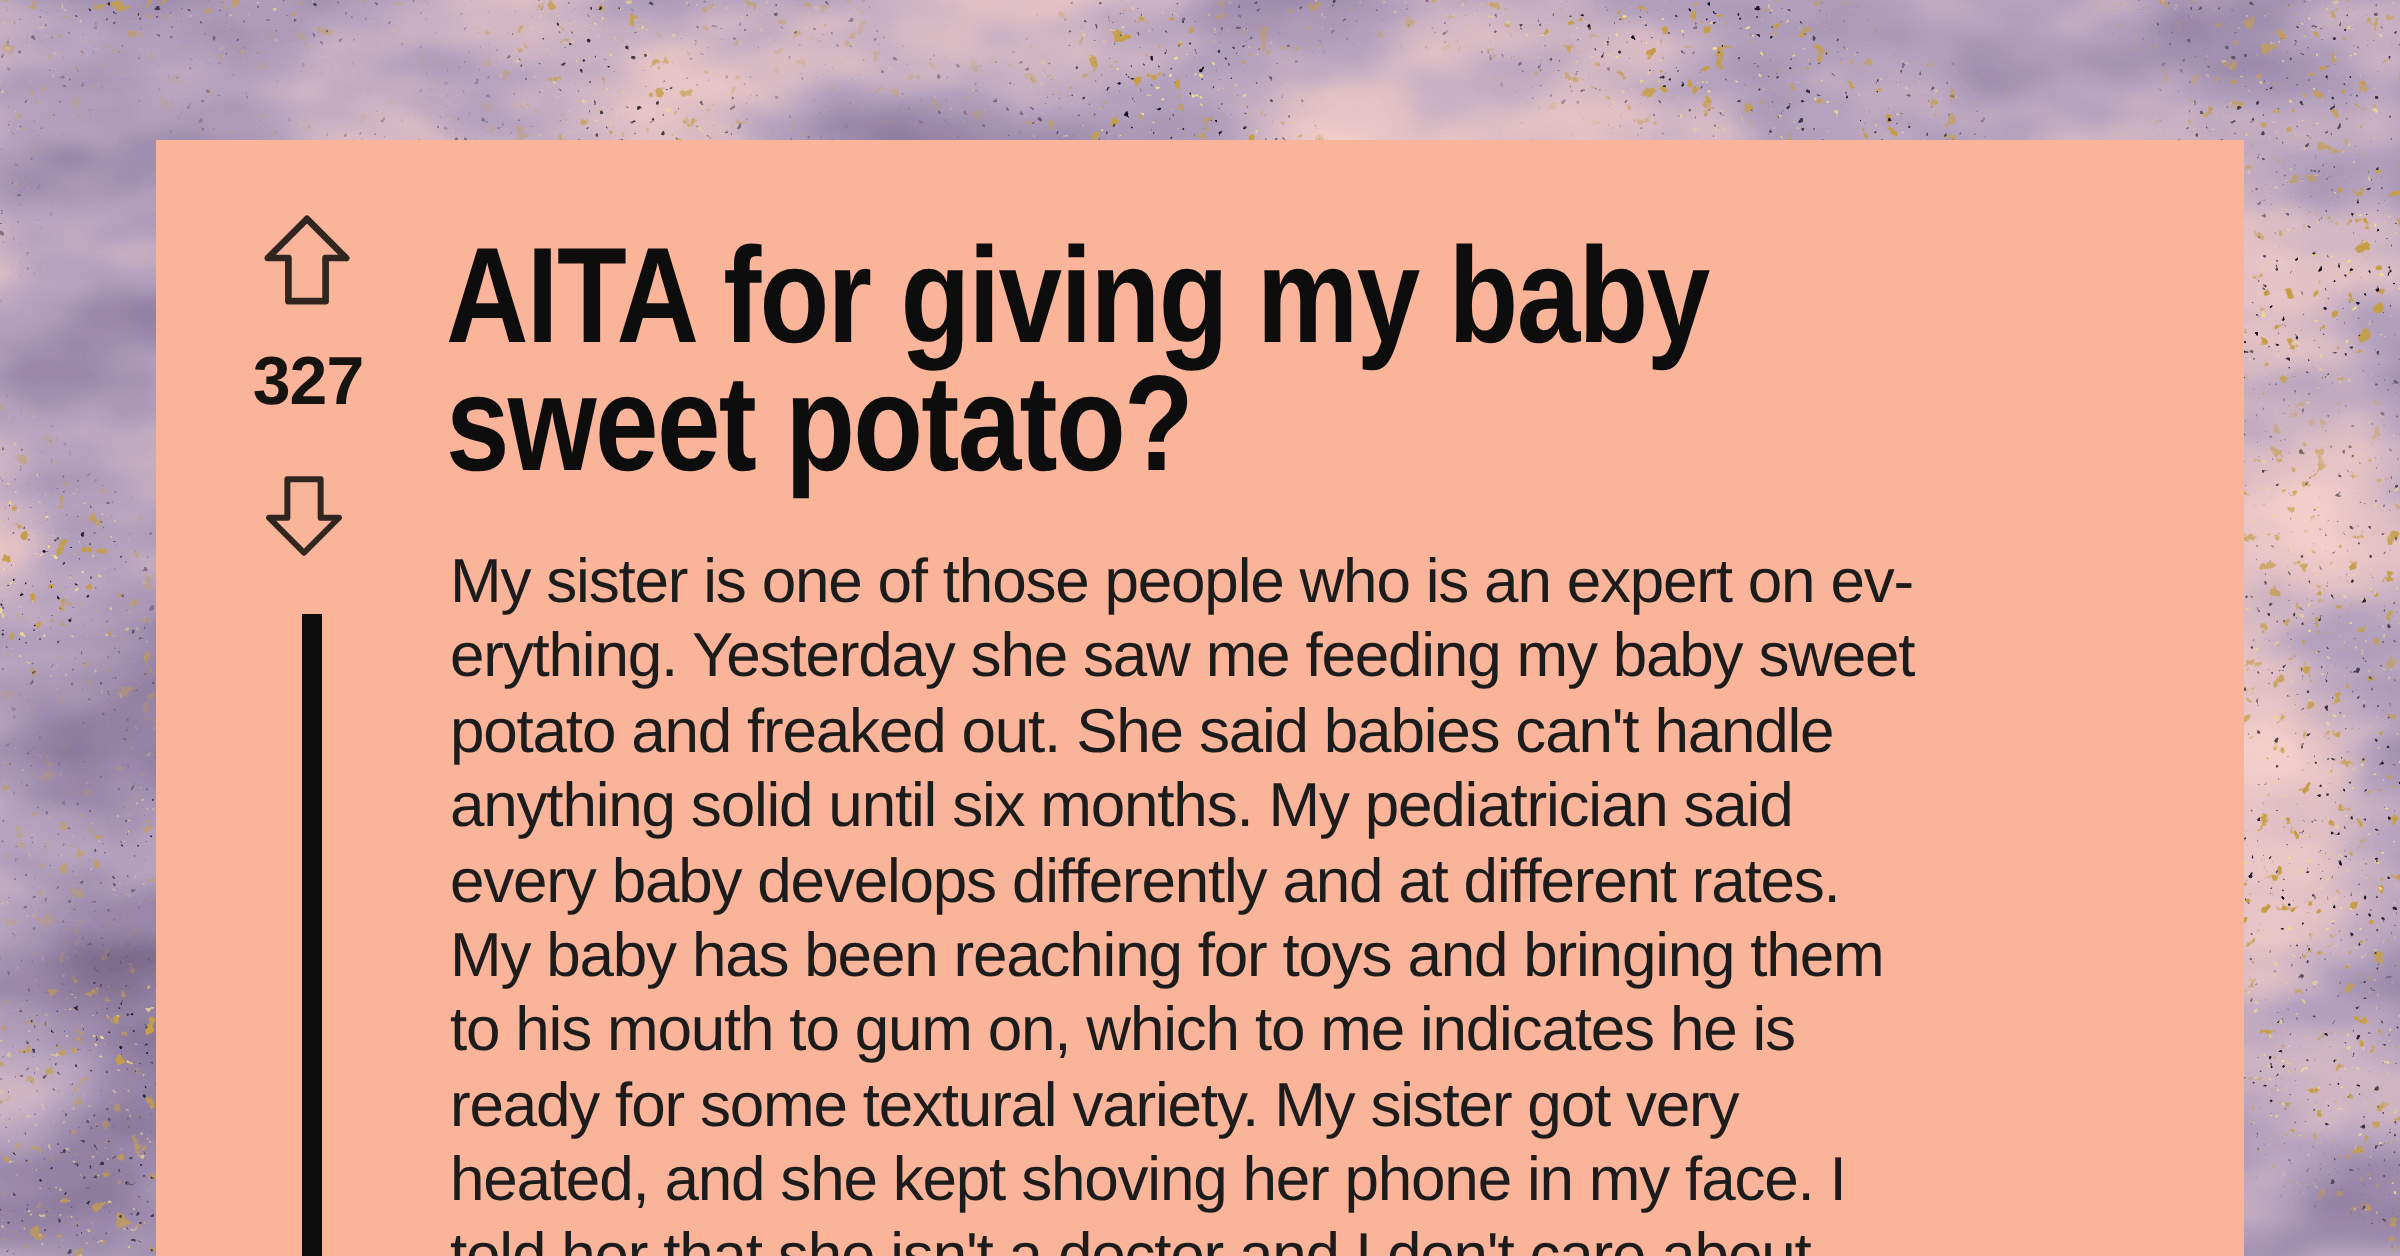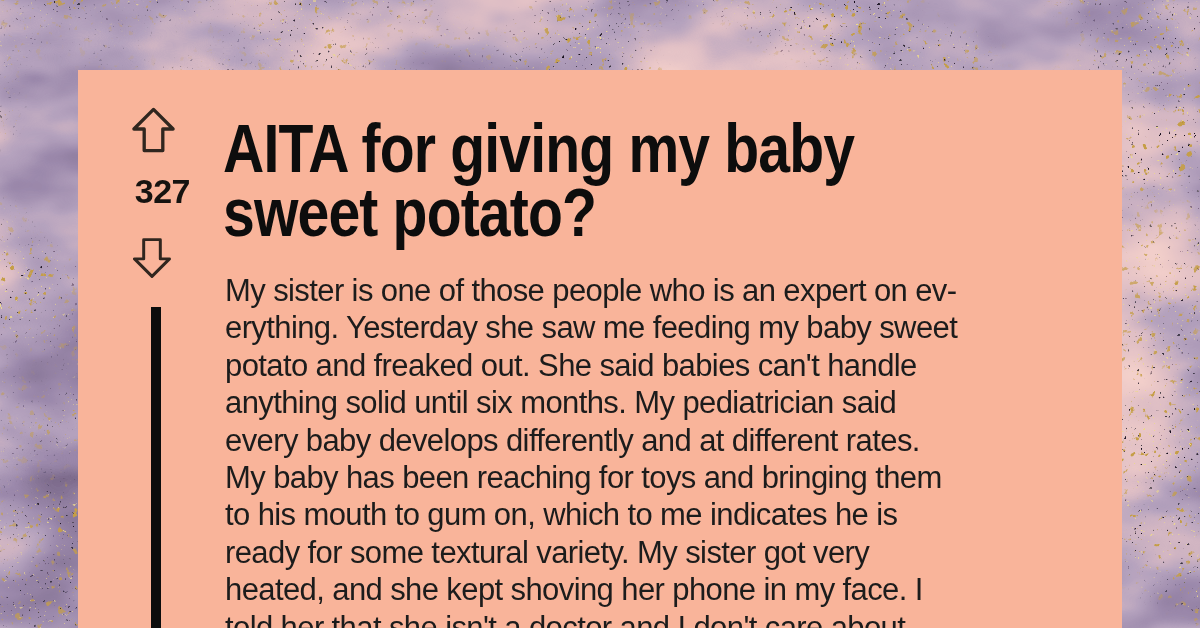--- a/index.html
+++ b/index.html
@@ -10,21 +10,21 @@
   }
   .bg{position:absolute;left:0;top:0;width:1200px;height:628px;display:block;}
   .card{
     position:absolute;left:78px;top:70px;width:1044px;height:558px;
     background:#F9B49A;overflow:hidden;
   }
   .upvote{position:absolute;left:52px;top:36px;width:47px;height:48px;cursor:pointer;}
   .downvote{position:absolute;left:53px;top:163px;width:42px;height:50px;cursor:pointer;}
   .upvote svg,.downvote svg{display:block;width:100%;height:100%;}
   .votes{
-    position:absolute;left:40px;top:102px;width:72px;text-align:right;
+    position:absolute;left:40px;top:102px;width:72px;text-align:center;
     font-size:34px;font-weight:bold;color:#161310;letter-spacing:-0.5px;
   }
   .qbar{position:absolute;left:73px;top:237px;width:10px;height:321px;background:#0c0c0c;}
   .title{
     position:absolute;left:145px;top:46px;width:1100px;
     font-size:68px;line-height:64px;font-weight:bold;color:#0d0d0d;
     letter-spacing:-1px;white-space:pre-line;
     transform:scaleX(0.84);transform-origin:0 0;
   }
   .post-body{

